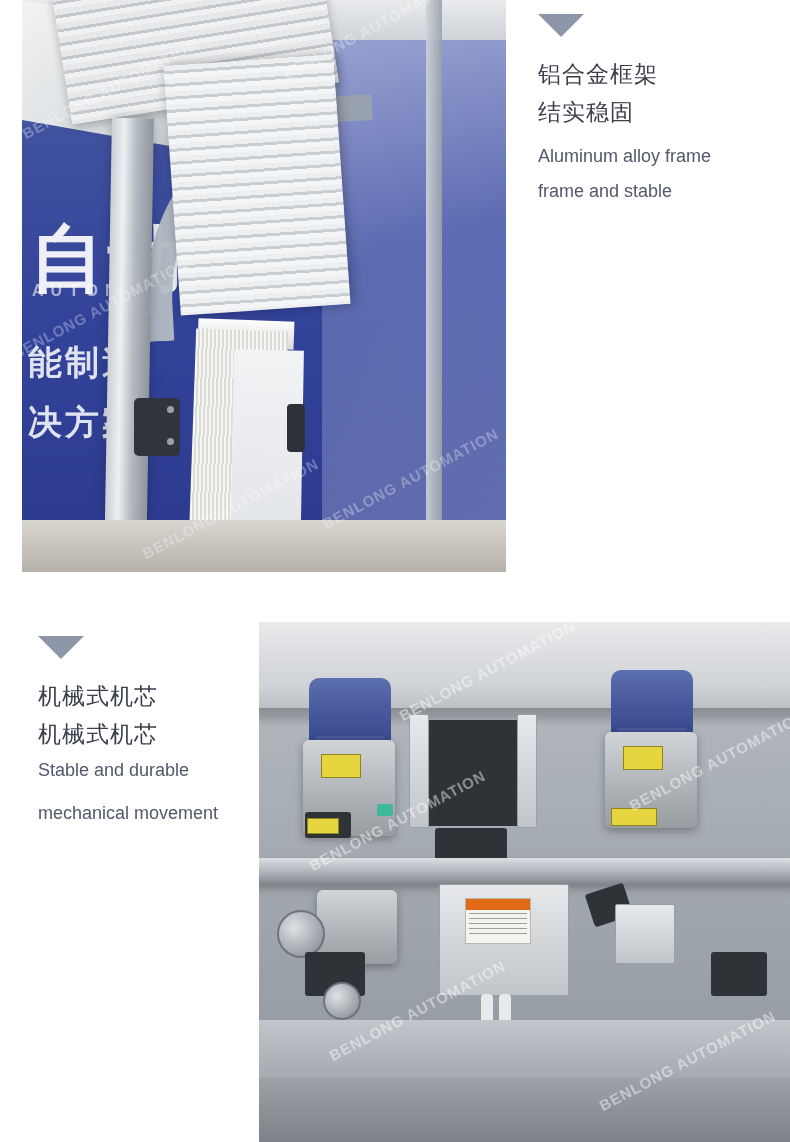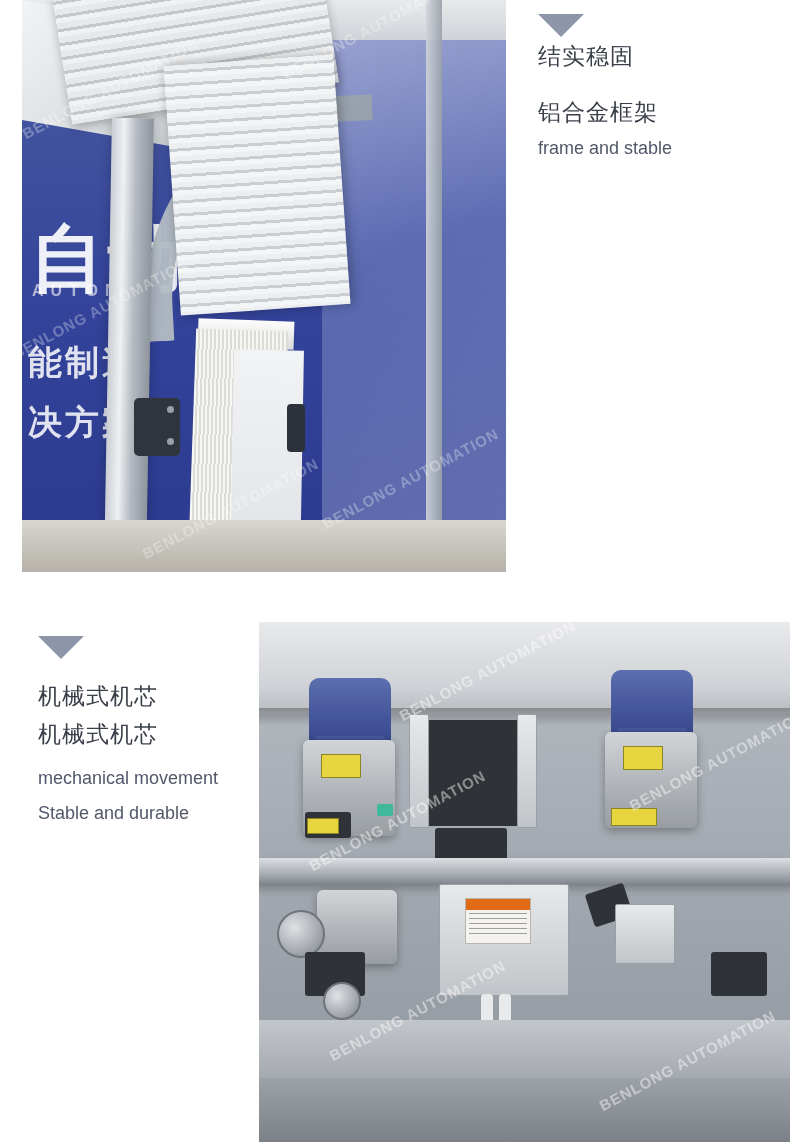--- a/index.html
+++ b/index.html
@@ -356,34 +356,35 @@
 
     <div class="wm" style="left:-10px; top:80px;">BENLONG AUTOMATION</div>
     <div class="wm" style="left:250px; top:20px;">BENLONG AUTOMATION</div>
     <div class="wm" style="left:-20px; top:300px;">BENLONG AUTOMATION</div>
     <div class="wm" style="left:290px; top:470px;">BENLONG AUTOMATION</div>
     <div class="wm" style="left:110px; top:500px;">BENLONG AUTOMATION</div>
   </div>
 
   <div class="text-block-1">
     <div class="arrow-down"></div>
+    <div class="cn-line first">铝合金框架</div>
     <div class="cn-line">结实稳固</div>
-    <div class="cn-line first">铝合金框架</div>
+    <div class="en-line first">Aluminum alloy frame</div>
     <div class="en-line">frame and stable</div>
   </div>
 </div>
 
 <div class="section-2">
 
   <div class="text-block-2">
     <div class="arrow-down"></div>
     <div class="cn-line first">机械式机芯</div>
     <div class="cn-line">机械式机芯</div>
+    <div class="en-line">Stable and durable</div>
     <div class="en-line first">mechanical movement</div>
-    <div class="en-line">Stable and durable</div>
   </div>
 
   <div class="photo-2">
     <div class="p2-bg"></div>
     <div class="p2-top-panel"></div>
     <div class="p2-top-shadow"></div>
 
     <div class="motor" style="left:50px; top:56px;"></div>
     <div class="gearbox" style="left:44px; top:118px;"></div>
     <div class="ylabel" style="left:62px; top:132px;"></div>

